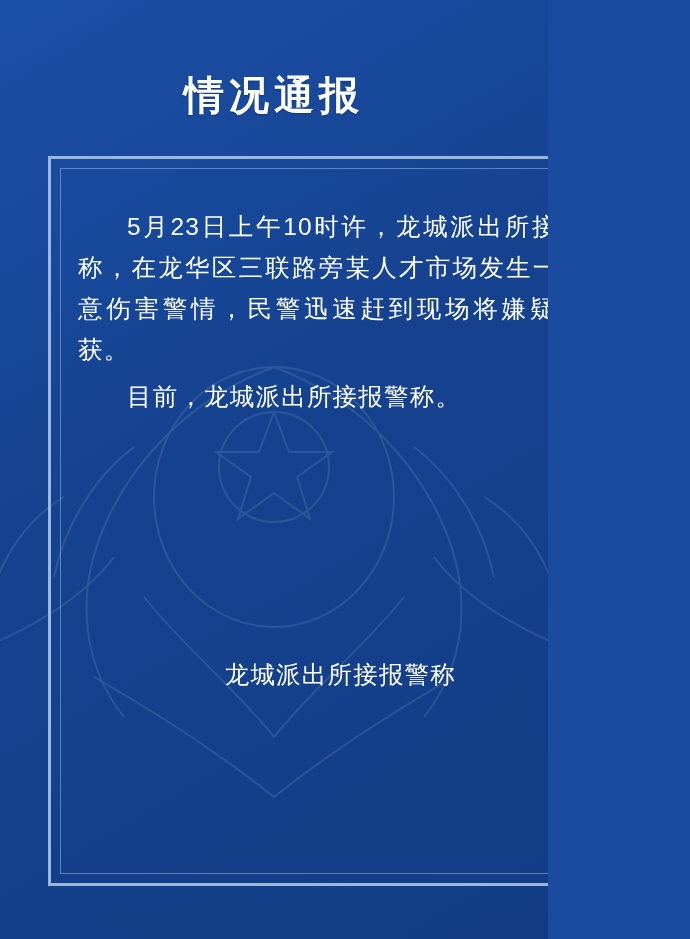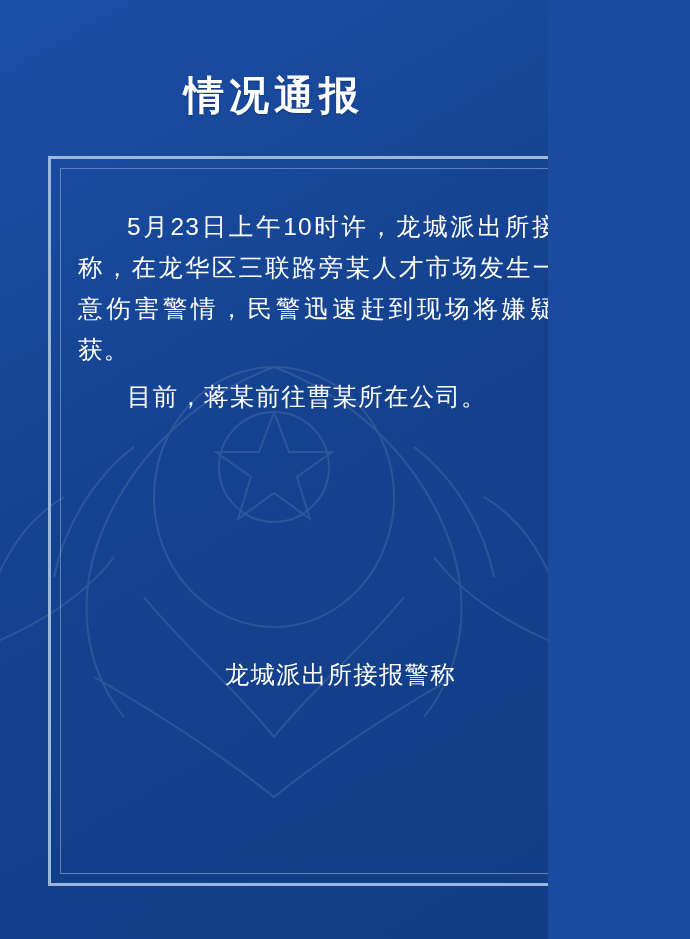--- a/index.html
+++ b/index.html
@@ -123,20 +123,20 @@
   </div>
 
   <div class="title">情况通报</div>
 
   <div class="frame">
     <div class="frame-inner"></div>
   </div>
 
   <div class="body-text">
     <p class="para">5月23日上午10时许，龙城派出所接报警称，在龙华区三联路旁某人才市场发生一宗故意伤害警情，民警迅速赶到现场将嫌疑人抓获。</p>
-    <p class="para last">目前，蒋某前往曹某所在公司。</p>
+    <p class="para last">目前，龙城派出所接报警称。</p>
   </div>
 
   <div class="signature">
     <span class="sig-line">龙城派出所接报警称</span>
   </div>
 
 </div>
 
 </body></html>

